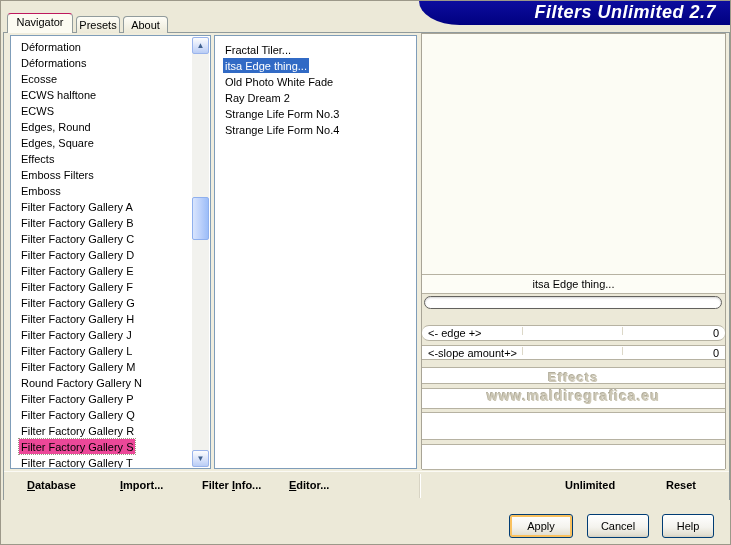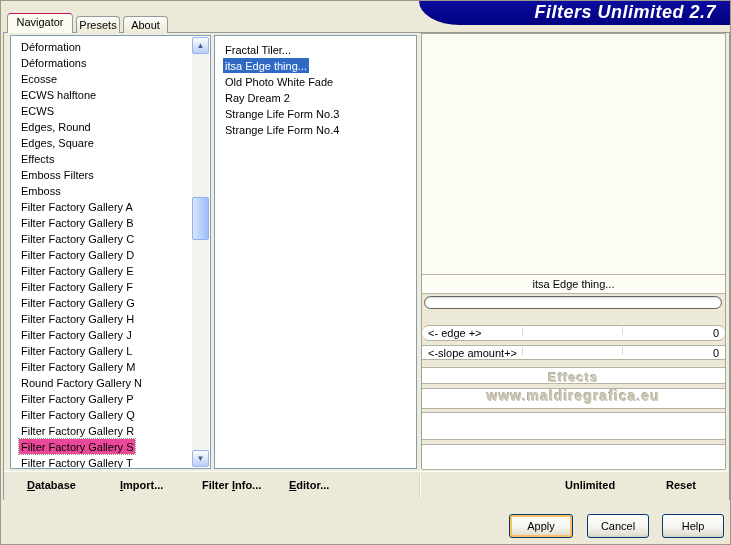--- a/index.html
+++ b/index.html
@@ -119,21 +119,21 @@
   
   .status{position:absolute;left:8px;top:512px;line-height:13px;}
   .status .lbl{display:inline-block;width:55px;}
   .btn{
     position:absolute;top:513px;height:24px;box-sizing:border-box;cursor:pointer;
     border:1px solid #003c74;border-radius:3px;text-align:center;line-height:22px;
     background:linear-gradient(180deg,#ffffff 0%,#f4f3ee 55%,#e3e0d2 90%,#d2cec0 100%);
   }
   .btn-apply{left:508px;width:64px;box-shadow:inset 0 0 0 2px #f9c15f;}
   .btn-cancel{left:586px;width:62px;}
-  .btn-help{left:661px;width:62px;}
+  .btn-help{left:661px;width:52px;}
 </style>
 </head>
 <body>
 
 <div class="dialog">
 
   <div class="title-banner">
     <span>Filters Unlimited 2.7</span>
   </div>
 

